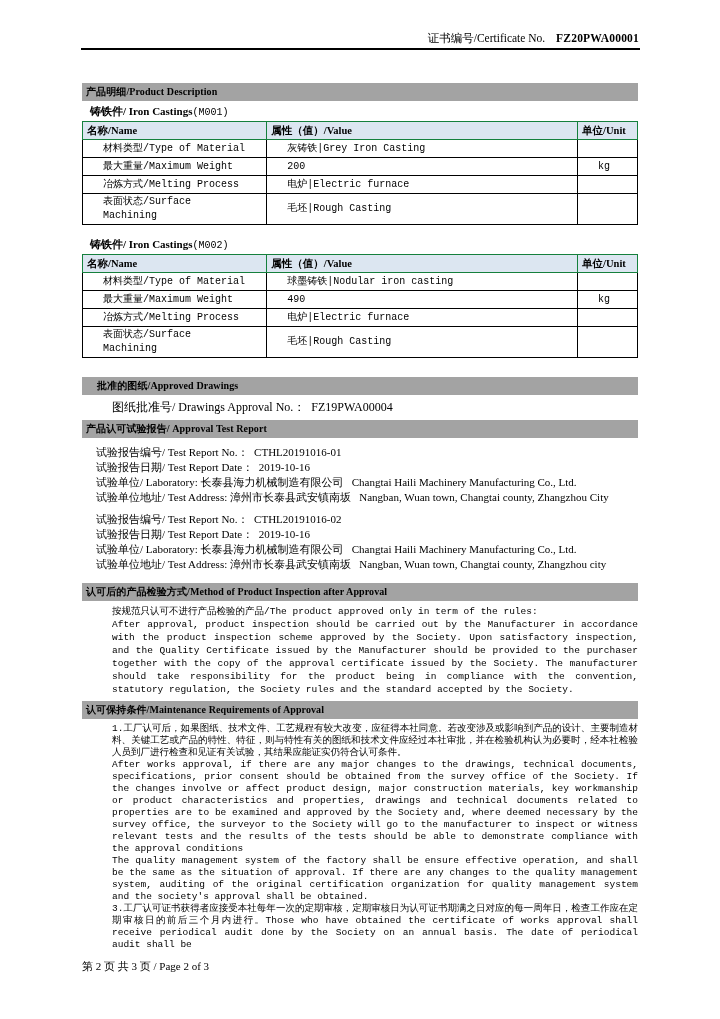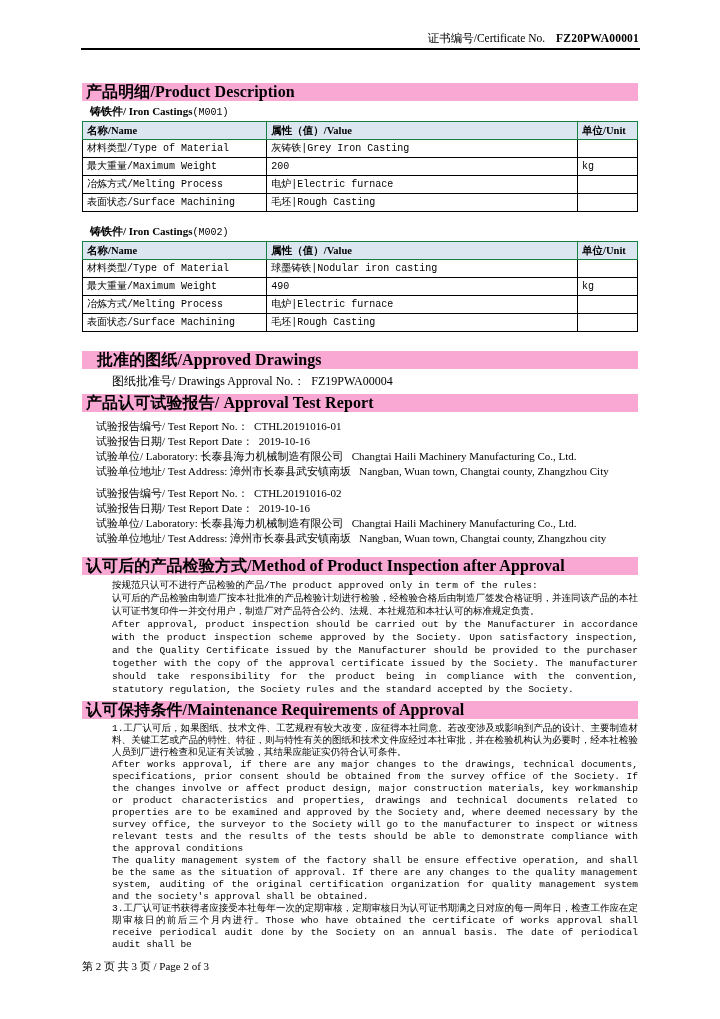--- a/index.html
+++ b/index.html
@@ -6,37 +6,37 @@
   .page{
     position:relative;width:672px;height:1019px;margin:0 auto;background:#fff;
     overflow:hidden;color:#000;
     font-family:"Liberation Serif","DejaVu Serif",serif;
   }
   .hdr{margin:32px 57px 0 0;text-align:right;font-size:11.5px;line-height:13px;}
   .hdr .no{font-weight:bold;margin-left:8px;letter-spacing:.2px;}
   .rule{height:2px;background:#000;margin:3px 56px 0 57px;}
   .content{margin:0 58px;}
   .bar{
-    background:#f9a8d4;font-weight:bold;font-size:16px;line-height:14px;
+    background:#a3a3a3;font-weight:bold;font-size:10px;line-height:14px;
     padding:2px 4px;letter-spacing:.1px;
   }
   .bar-product{margin-top:33px;}
   .cap{margin:4px 0 2px 8px;font-size:11px;font-weight:bold;line-height:13px;}
   .cap .code{font-family:"Liberation Mono","DejaVu Sans Mono",monospace;font-weight:normal;font-size:10px;}
   .cap2{margin-top:13px;}
   table.spec{width:100%;border-collapse:collapse;table-layout:fixed;}
   table.spec col.c1{width:33.2%;}
   table.spec col.c2{width:56%;}
   table.spec col.c3{width:10.8%;}
   table.spec th{
     border:1px solid #15803d;background:#dce6f1;text-align:left;
     font-size:10.5px;font-weight:bold;padding:1px 4px;height:15px;line-height:14px;
   }
   table.spec td{
-    border:1px solid #000;padding:1px 4px;height:15px;line-height:14px;
+    border:1px solid #000;padding:1px 20px;height:15px;line-height:14px;
     font-family:"Liberation Mono","DejaVu Sans Mono",monospace;font-size:10px;
   }
   .bar-drawings{margin-top:19px;padding-left:15px;}
   .line-indent{margin:6px 0 6px 30px;font-size:12px;line-height:13px;white-space:pre-wrap;}
   .bar-report{margin-top:6px;}
   .report{margin:7px 0 0 14px;font-size:11px;line-height:15px;}
   .report div{white-space:pre-wrap;}
   .bar-method{margin-top:11px;}
   .bodytext{
     margin:4px 0 0 30px;text-align:justify;
@@ -154,21 +154,20 @@
     <div class="report">
       <div>试验报告编号/ Test Report No.：  CTHL20191016-02</div>
       <div>试验报告日期/ Test Report Date：  2019-10-16</div>
       <div>试验单位/ Laboratory: 长泰县海力机械制造有限公司   Changtai Haili Machinery Manufacturing Co., Ltd.</div>
       <div>试验单位地址/ Test Address: 漳州市长泰县武安镇南坂   Nangban, Wuan town, Changtai county, Zhangzhou city</div>
     </div>
 
     <div class="bar bar-method">认可后的产品检验方式/Method of Product Inspection after Approval</div>
     <div class="bodytext">
       <p>按规范只认可不进行产品检验的产品/The product approved only in term of the rules:</p>
-      <p>认可后的产品检验由制造厂按本社批准的产品检验计划进行检验，经检验合格后由制造厂签发合格证明，并连同该产品的本社认可证书复印件一并交付用户，制造厂对产品符合公约、法规、本社规范和本社认可的标准规定负责。</p>
       <p>After approval, product inspection should be carried out by the Manufacturer in accordance with the product inspection scheme approved by the Society. Upon satisfactory inspection, and the Quality Certificate issued by the Manufacturer should be provided to the purchaser together with the copy of the approval certificate issued by the Society. The manufacturer should take responsibility for the product being in compliance with the convention, statutory regulation, the Society rules and the standard accepted by the Society.</p>
     </div>
 
     <div class="bar bar-maint">认可保持条件/Maintenance Requirements of Approval</div>
     <div class="bodytext tight">
       <p>1.工厂认可后，如果图纸、技术文件、工艺规程有较大改变，应征得本社同意。若改变涉及或影响到产品的设计、主要制造材料、关键工艺或产品的特性、特征，则与特性有关的图纸和技术文件应经过本社审批，并在检验机构认为必要时，经本社检验人员到厂进行检查和见证有关试验，其结果应能证实仍符合认可条件。</p>
       <p>After works approval, if there are any major changes to the drawings, technical documents, specifications, prior consent should be obtained from the survey office of the Society. If the changes involve or affect product design, major construction materials, key workmanship or product characteristics and properties, drawings and technical documents related to properties are to be examined and approved by the Society and, where deemed necessary by the survey office, the surveyor to the Society will go to the manufacturer to inspect or witness relevant tests and the results of the tests should be able to demonstrate compliance with the approval conditions</p>
       <p>The quality management system of the factory shall be ensure effective operation, and shall be the same as the situation of approval. If there are any changes to the quality management system, auditing of the original certification organization for quality management system and the society's approval shall be obtained.</p>
       <p>3.工厂认可证书获得者应接受本社每年一次的定期审核，定期审核日为认可证书期满之日对应的每一周年日，检查工作应在定期审核日的前后三个月内进行。Those who have obtained the certificate of works approval shall receive periodical audit done by the Society on an annual basis. The date of periodical audit shall be</p>
     </div>

